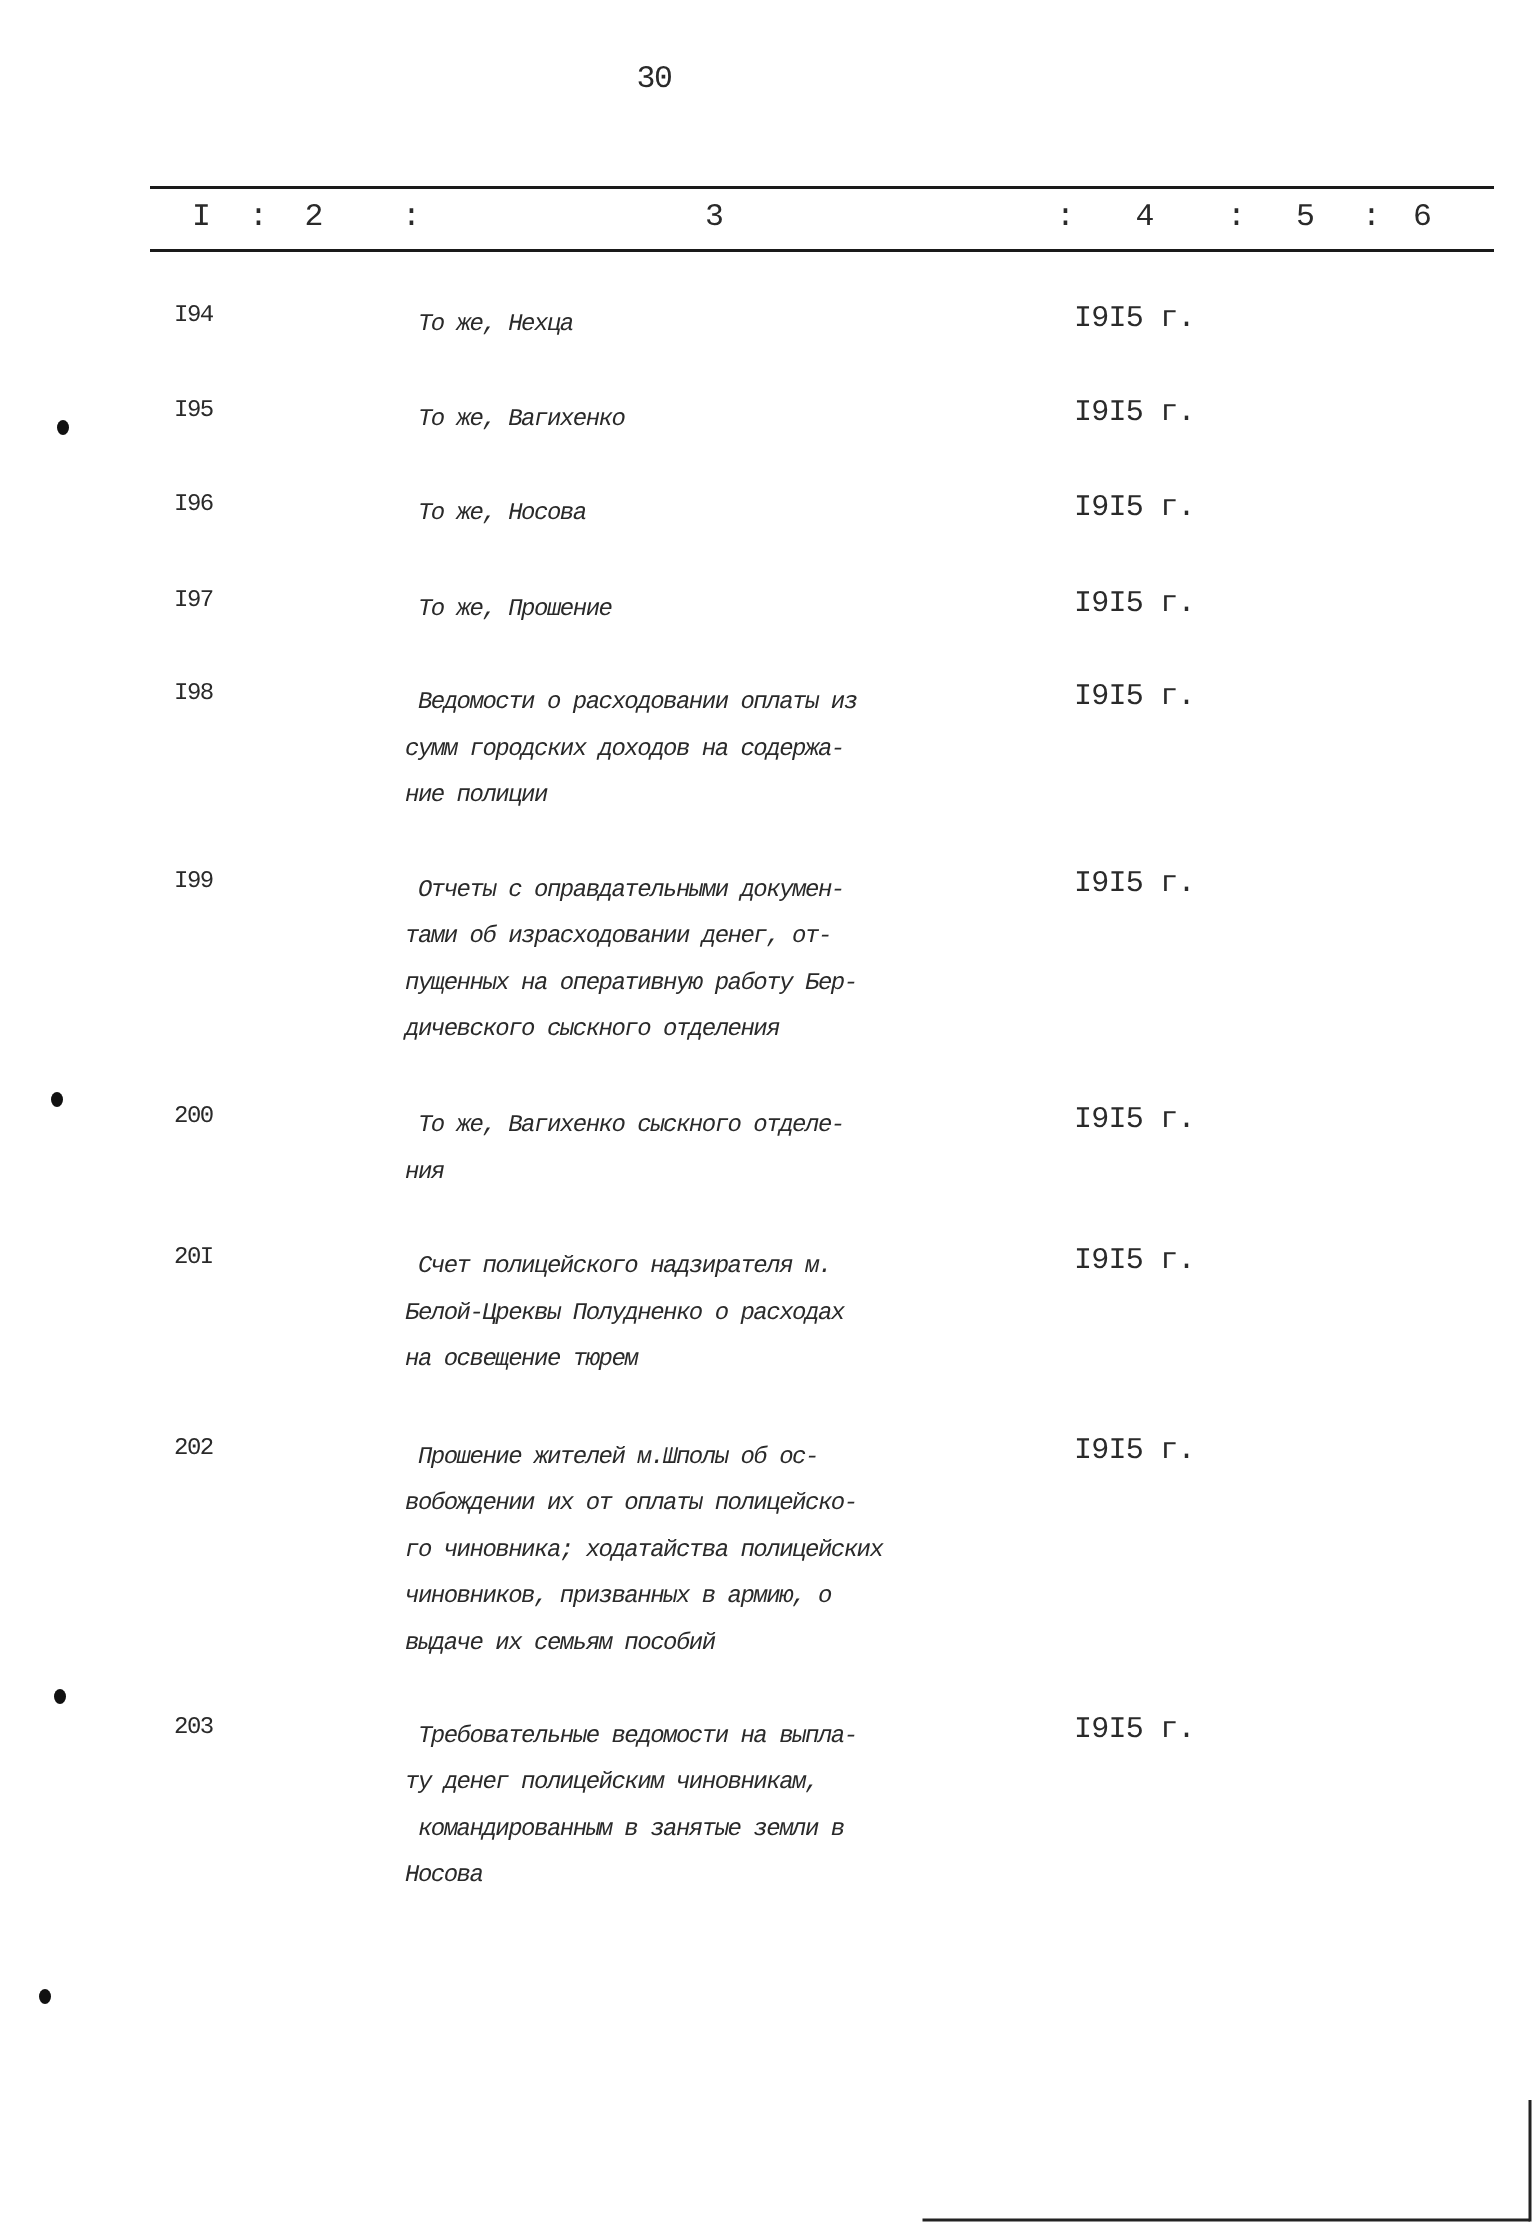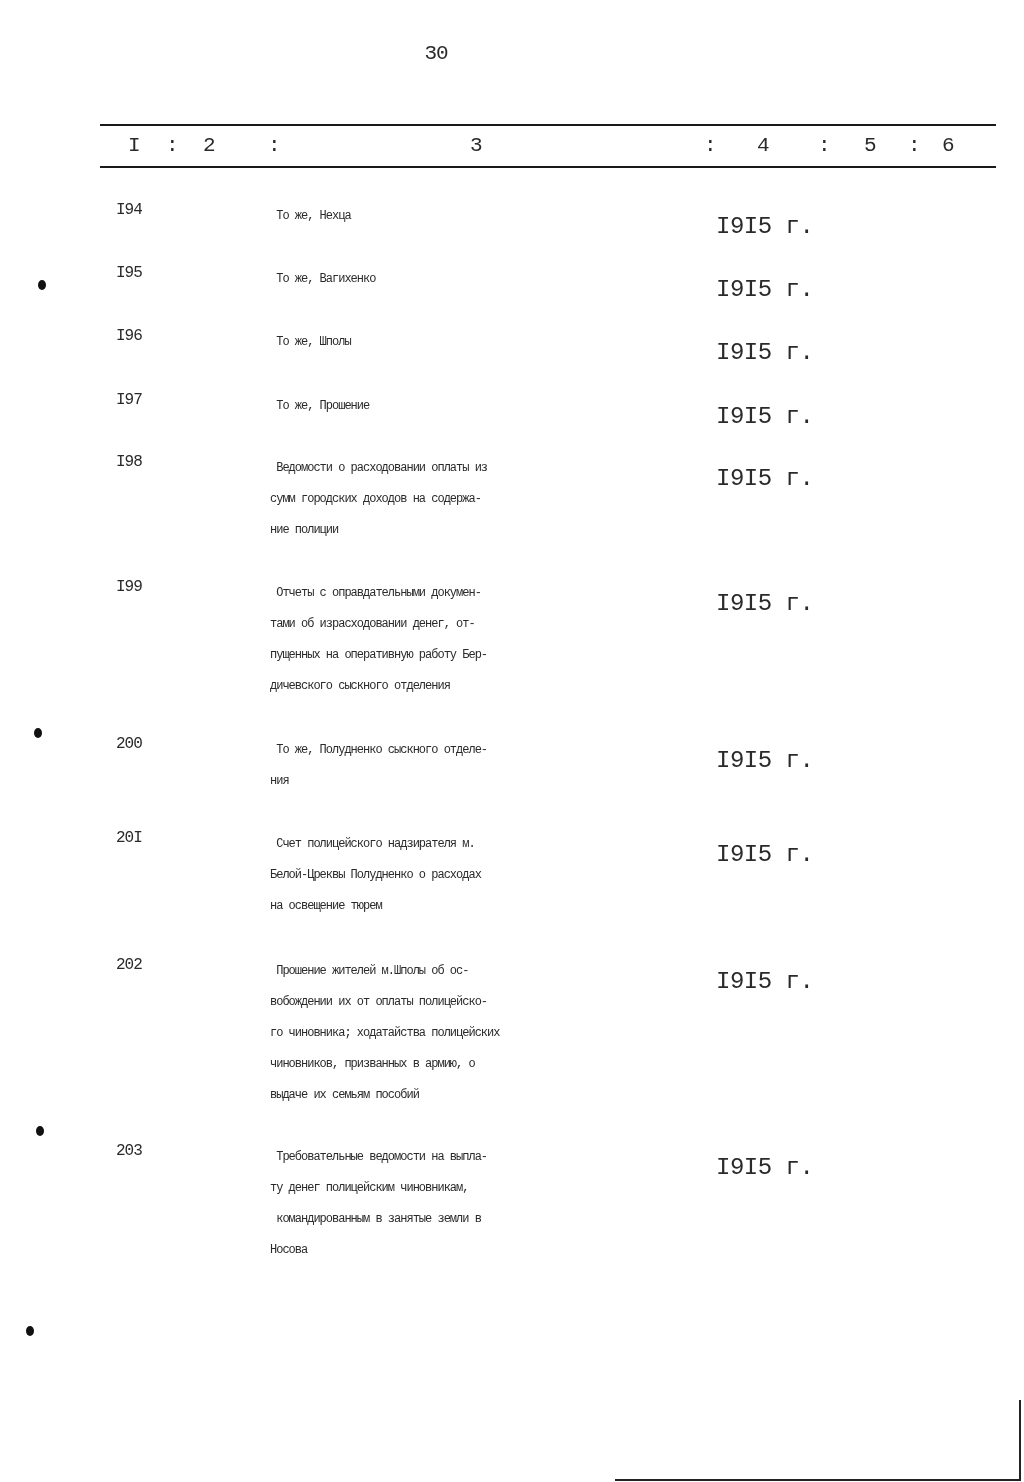--- a/index.html
+++ b/index.html
@@ -48,30 +48,31 @@
       left: 116px;
       top: 0;
       font-size: 16px;
       letter-spacing: -1px;
     }
     .entry-text {
       position: absolute;
       left: 270px;
       top: 0;
       width: 445px;
-      font-size: 12px;
+      font-size: 16px;
       line-height: 31px;
       letter-spacing: -1px;
       white-space: pre;
+      font-style: italic;
     }
     .entry-date {
       position: absolute;
       left: 716px;
-      top: 12px;
-      font-size: 24px;
+      top: 0;
+      font-size: 20px;
       letter-spacing: -0.5px;
       white-space: pre;
       font-family: Liberation Mono, monospace;
     }
     .speck {
       position: absolute;
       width: 8px;
       height: 10px;
       border-radius: 50%;
       background: #111;
@@ -111,21 +112,21 @@
   </div>
 
   <div class="entry" style="top:264px">
     <span class="entry-num">I95</span>
     <span class="entry-text"> То же, Вагихенко</span>
     <span class="entry-date">I9I5 г.</span>
   </div>
 
   <div class="entry" style="top:327px">
     <span class="entry-num">I96</span>
-    <span class="entry-text"> То же, Шполы</span>
+    <span class="entry-text"> То же, Носова</span>
     <span class="entry-date">I9I5 г.</span>
   </div>
 
   <div class="entry" style="top:391px">
     <span class="entry-num">I97</span>
     <span class="entry-text"> То же, Прошение</span>
     <span class="entry-date">I9I5 г.</span>
   </div>
 
   <div class="entry" style="top:453px">
@@ -140,21 +141,21 @@
     <span class="entry-num">I99</span>
     <span class="entry-text"> Отчеты с оправдательными докумен-
 тами об израсходовании денег, от-
 пущенных на оперативную работу Бер-
 дичевского сыскного отделения</span>
     <span class="entry-date">I9I5 г.</span>
   </div>
 
   <div class="entry" style="top:735px">
     <span class="entry-num">200</span>
-    <span class="entry-text"> То же, Полудненко сыскного отделе-
+    <span class="entry-text"> То же, Вагихенко сыскного отделе-
 ния</span>
     <span class="entry-date">I9I5 г.</span>
   </div>
 
   <div class="entry" style="top:829px">
     <span class="entry-num">20I</span>
     <span class="entry-text"> Счет полицейского надзирателя м.
 Белой-Цреквы Полудненко о расходах
 на освещение тюрем</span>
     <span class="entry-date">I9I5 г.</span>

